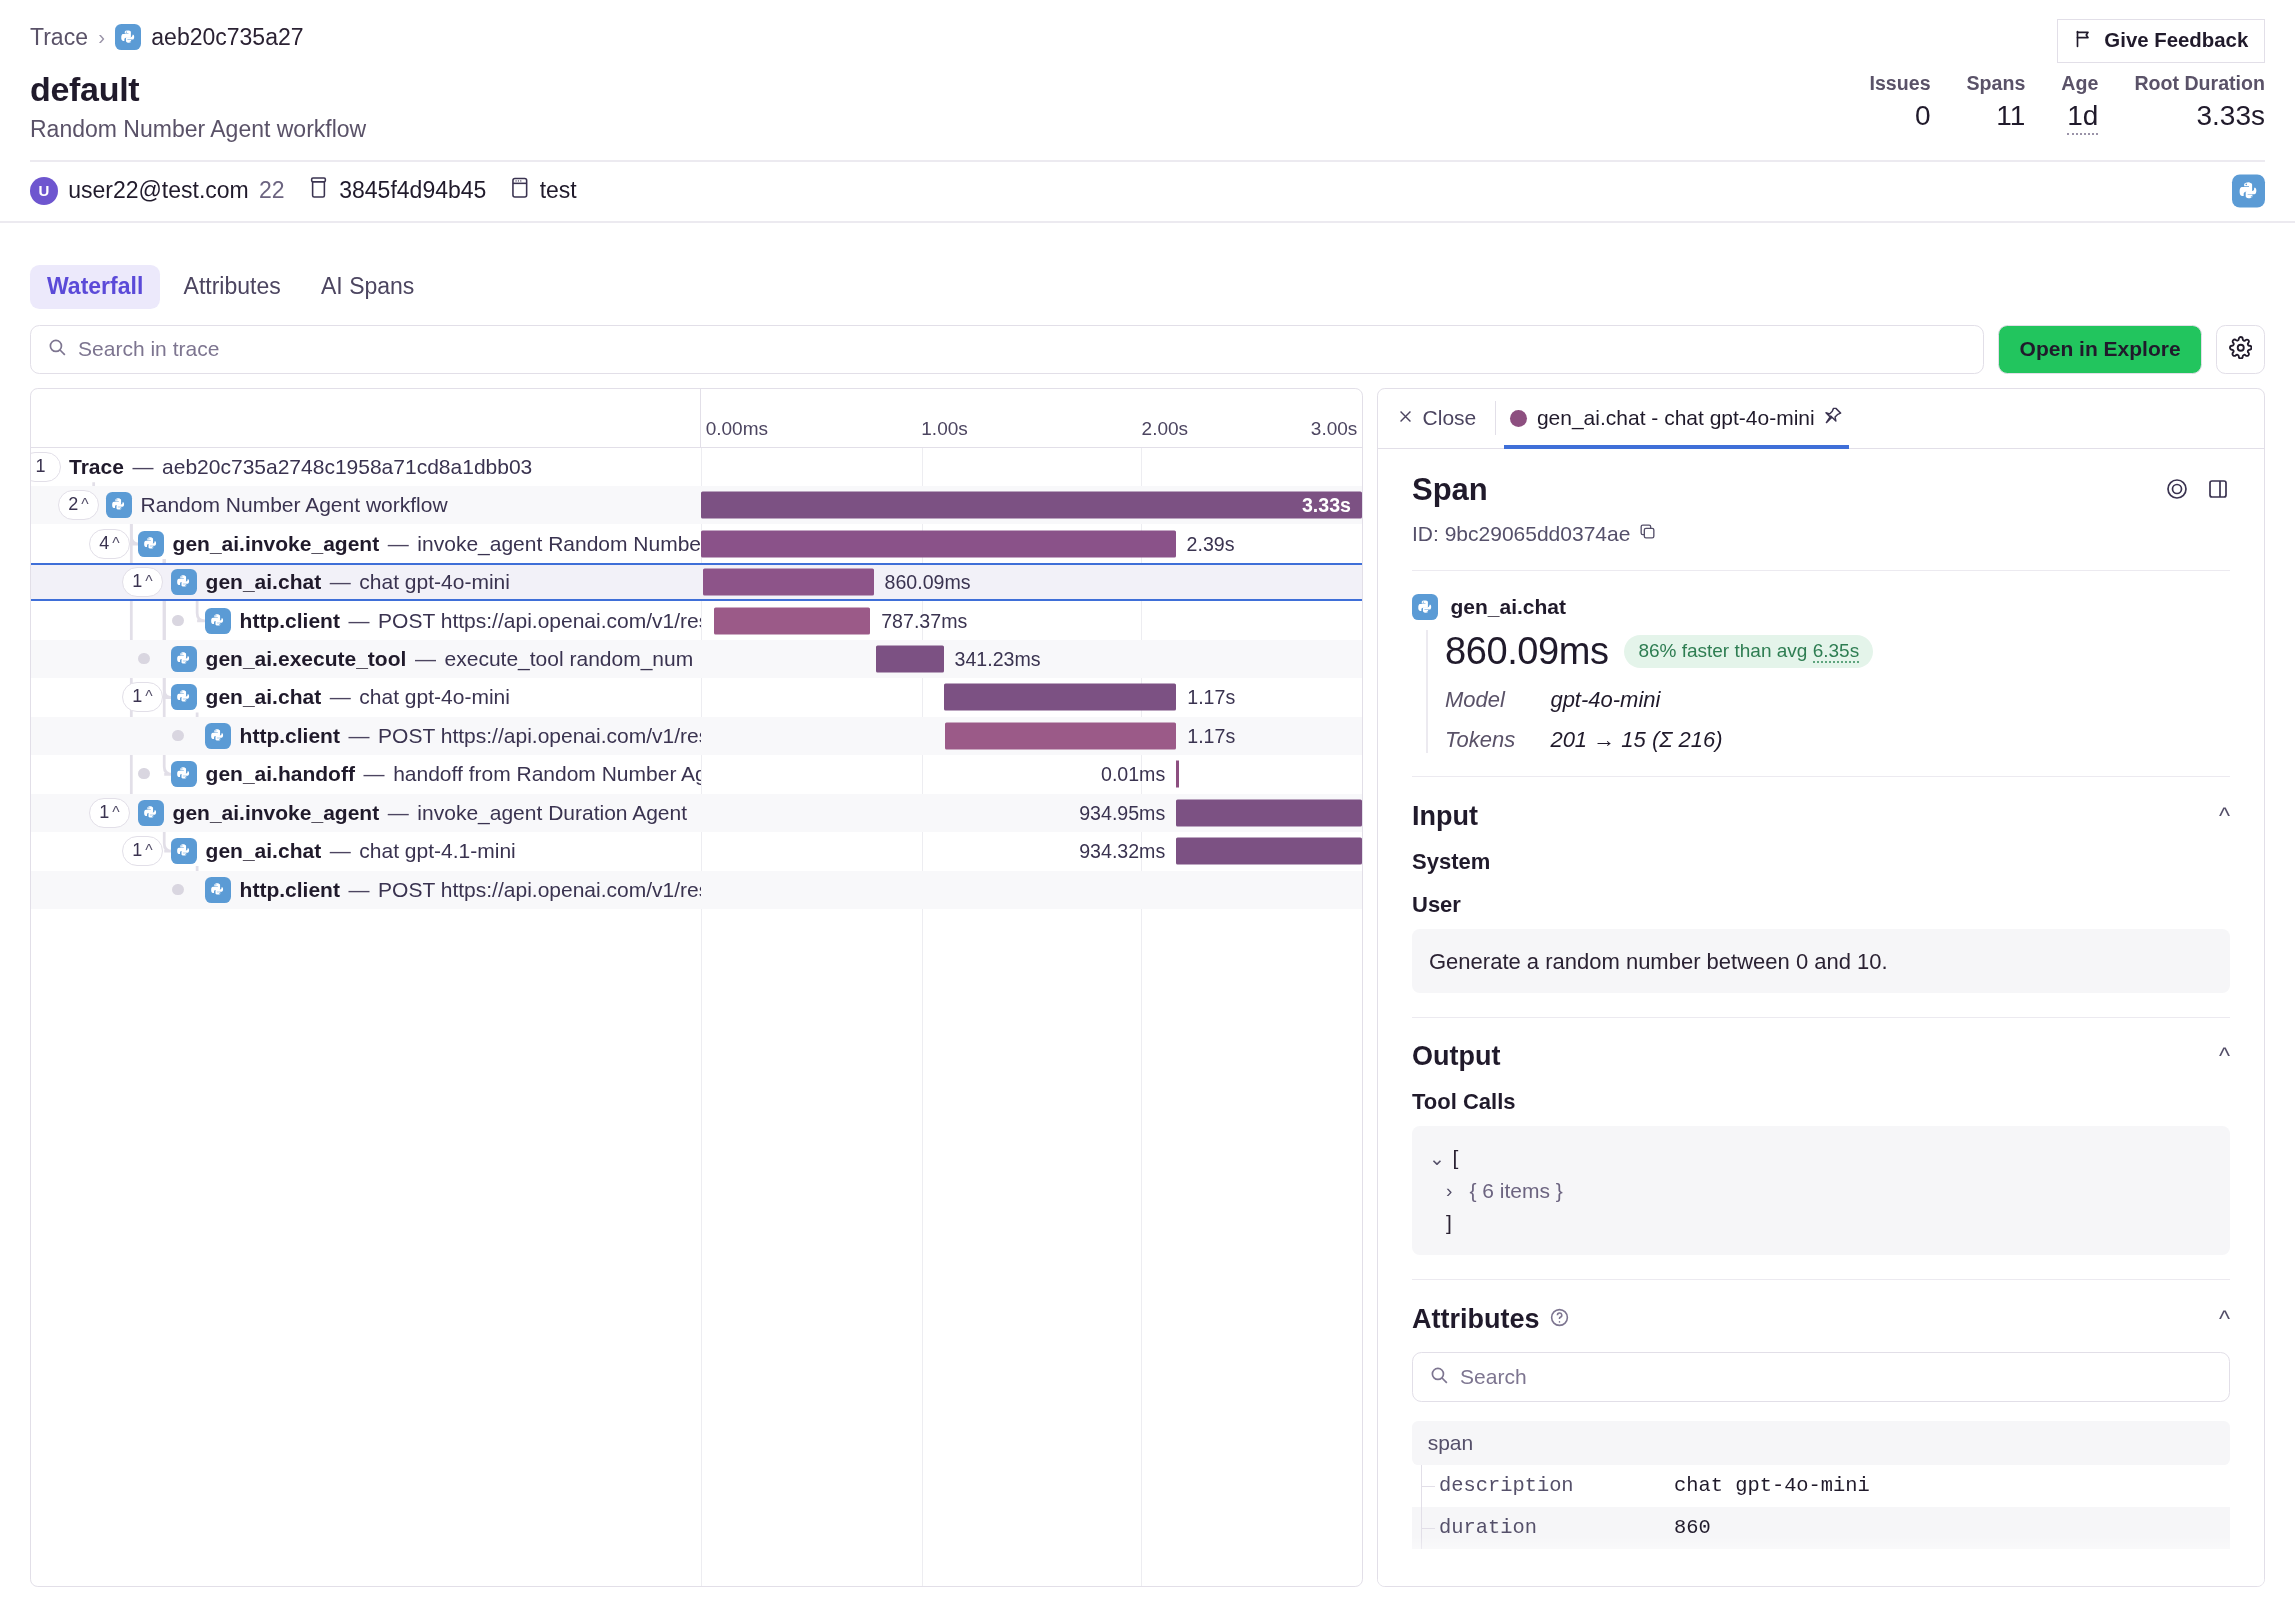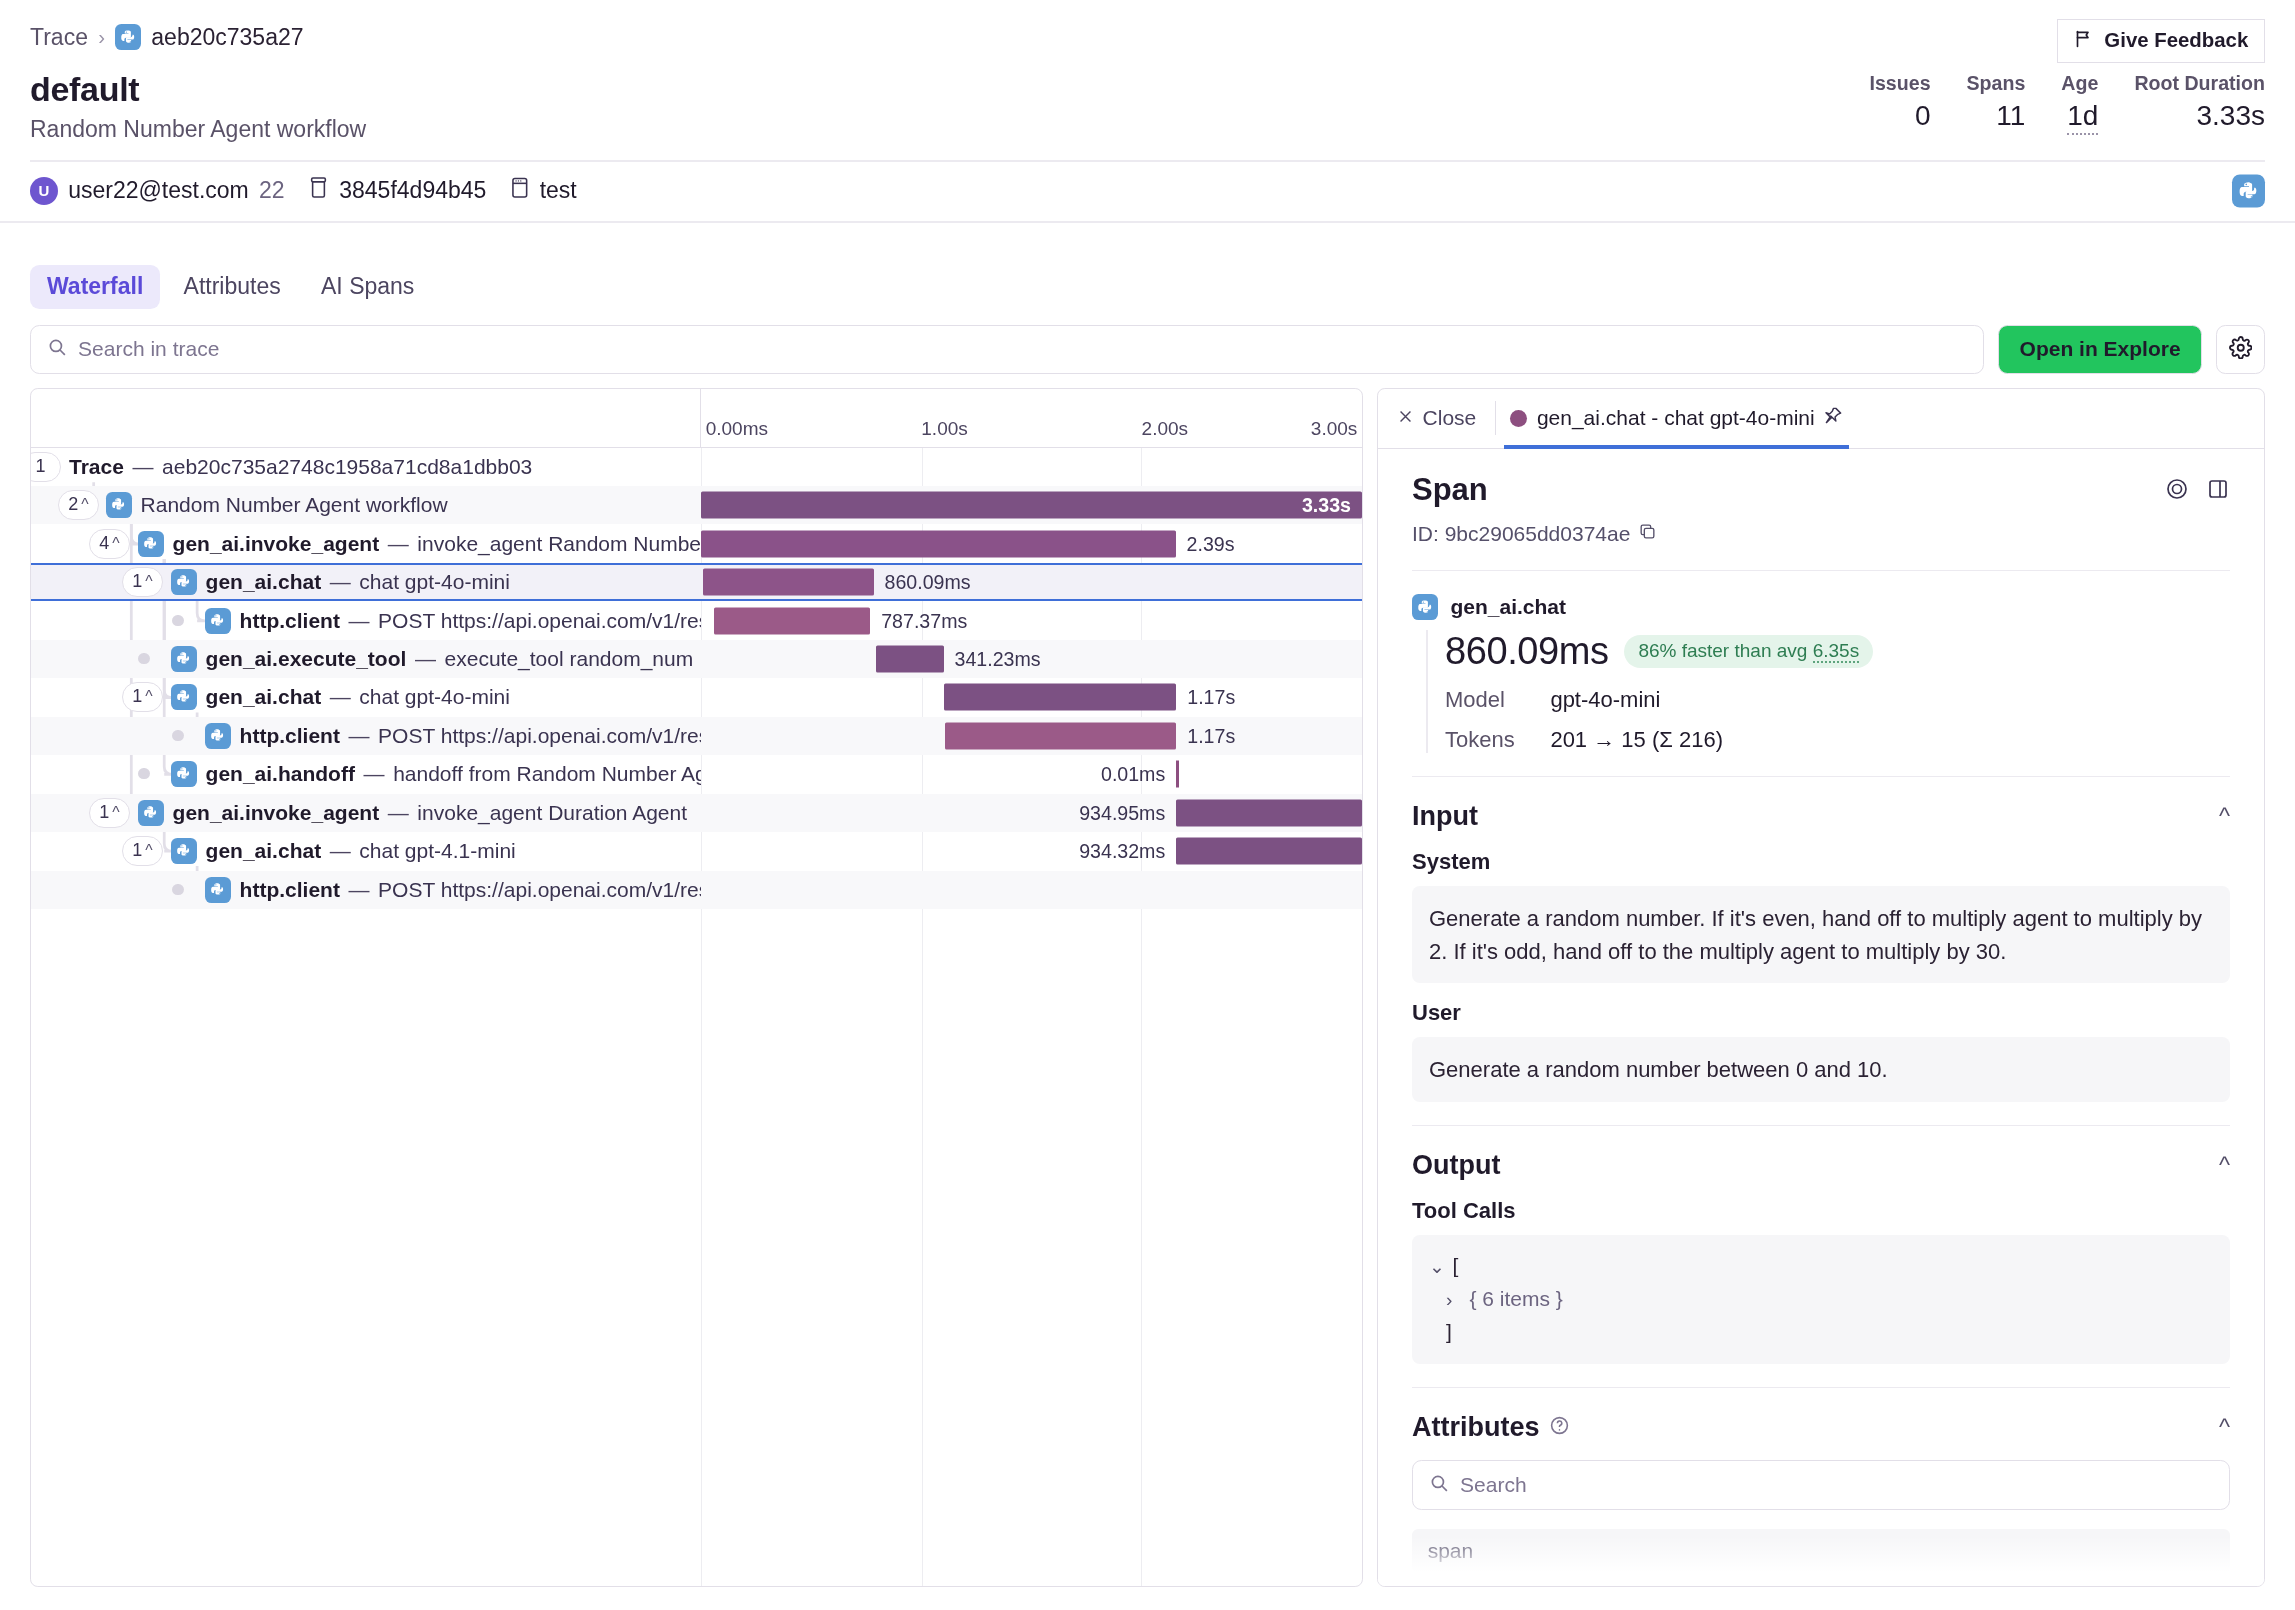--- a/index.html
+++ b/index.html
@@ -142,21 +142,21 @@
   .sec-div { height: 1.2px; background: #eceaf0; margin: 23.5px 0; }
 
   .span-main { display: flex; align-items: center; gap: 12.5px; }
   .dur-block { margin-left: 14px; border-left: 2.4px solid #eceaf0; padding-left: 17px; margin-top: 9.4px; }
   .dur-row { display: flex; align-items: center; gap: 15.7px; }
   .dur { font-size: 38px; color: #201a2b; letter-spacing: -0.4px; }
   .badge-green {
     background: #e4f4ea; color: #2e7d52; border-radius: 17px; padding: 5.5px 14px; font-size: 19px;
   }
   .badge-green .u { border-bottom: 2px dotted #5ea47d; }
-  .kv { display: flex; align-items: baseline; gap: 20.4px; margin-top: 14px; }
+  .kv { display: flex; align-items: baseline; gap: 20.4px; margin-top: 14px; font-style: italic; }
   .kv .k { font-size: 22px; color: #5a5268; width: 85px; flex: 0 0 auto; }
   .kv .v { font-size: 22px; color: #201a2b; }
 
   .sec-hd { display: flex; align-items: center; justify-content: space-between; }
   .sec-title { font-size: 27px; font-weight: 700; color: #201a2b; display: flex; align-items: center; gap: 9.4px; }
   .chev { font-size: 23.5px; color: #55506a; cursor: pointer; }
 
   .sub-lbl { font-size: 22px; font-weight: 700; color: #201a2b; margin: 17px 0 11px 0; }
   .msg-box { background: #f6f6f8; border-radius: 7.8px; padding: 15.7px 17px; font-size: 22px; color: #2b2233; line-height: 1.5; }
   .code-box { background: #f6f6f8; border-radius: 7.8px; padding: 15.7px 17px; font-size: 21px; color: #2b2233; line-height: 1.55; }
@@ -654,21 +654,20 @@
             </div>
           </div>
 
           <div class="sec-div"></div>
 
           <div class="sec-hd">
             <div class="sec-title">Input</div>
             <div class="chev">^</div>
           </div>
           <div class="sub-lbl">System</div>
-          <div class="msg-box">Generate a random number. If it's even, hand off to multiply agent to multiply by 2. If it's odd, hand off to the multiply agent to multiply by 30.</div>
           <div class="sub-lbl">User</div>
           <div class="msg-box">Generate a random number between 0 and 10.</div>
 
           <div class="sec-div"></div>
 
           <div class="sec-hd">
             <div class="sec-title">Output</div>
             <div class="chev">^</div>
           </div>
           <div class="sub-lbl">Tool Calls</div>

